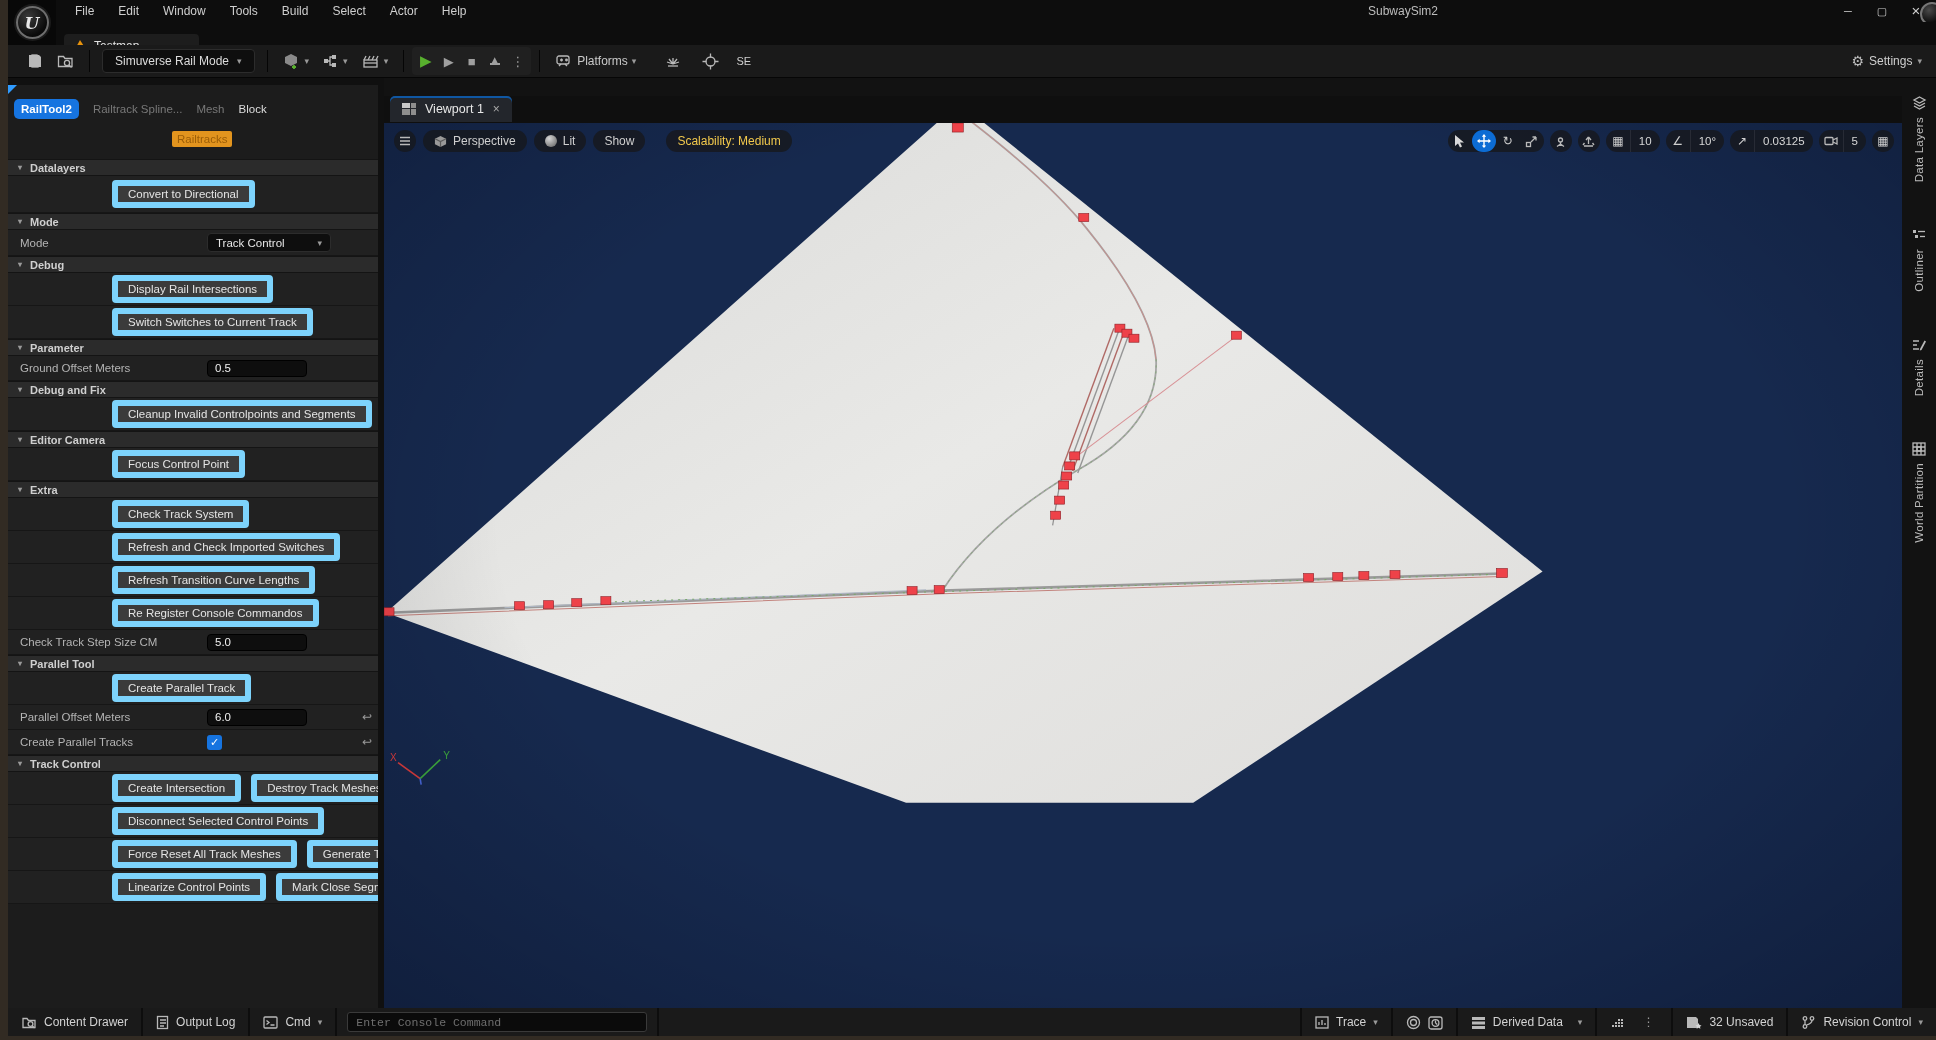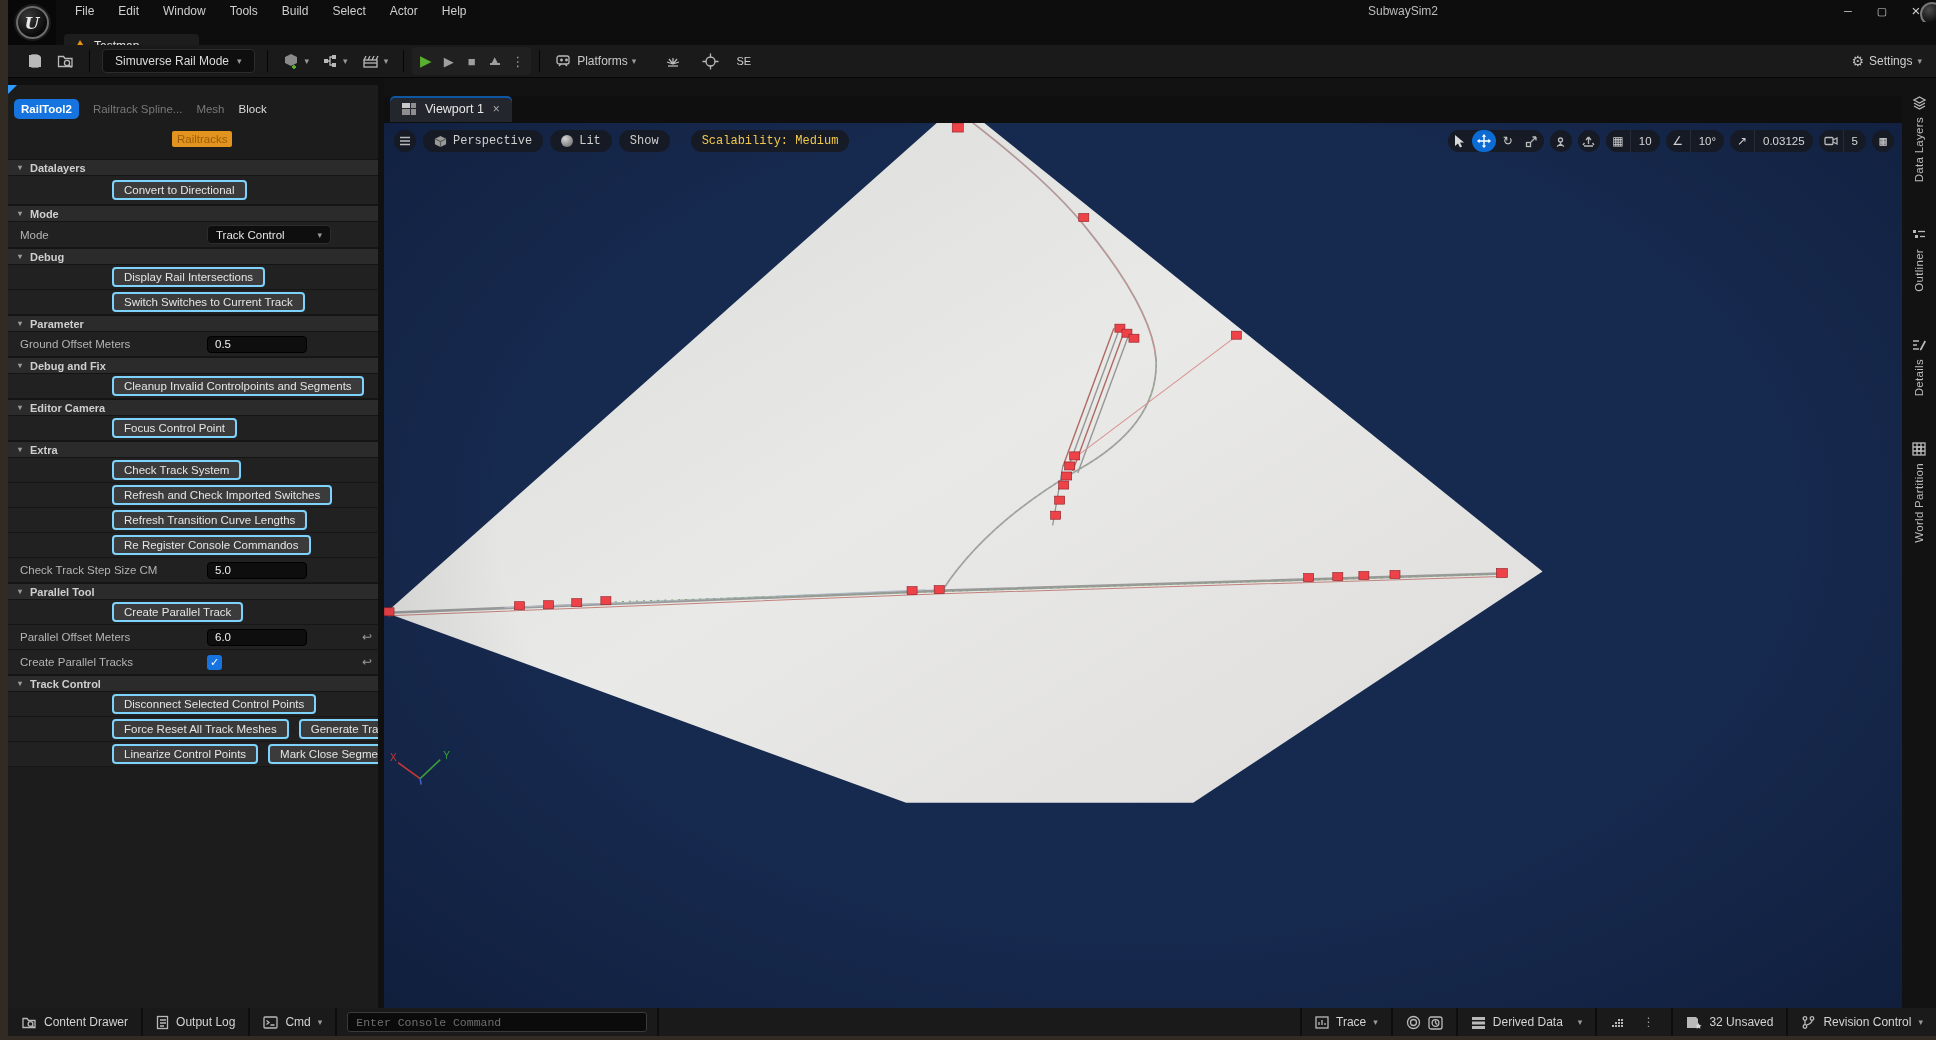--- a/index.html
+++ b/index.html
@@ -60,21 +60,21 @@
   .rtab.bright { color:#dcdcdc; }
   .badge-row { height:30px; position:relative; }
   .railtracks-badge { position:absolute; left:164px; top:2px; background:#e2941e; color:#9c5e07;
      font-size:11.5px; padding:2px 5px; border-radius:2px; }
   .sechead { background:#2b2b2b; border-top:1px solid #141414; border-bottom:1px solid #141414;
      height:17px; display:flex; align-items:center; gap:8px; padding-left:10px;
      font-size:11px; font-weight:bold; color:#cfcfcf; }
   .tri { font-size:8px; color:#9a9a9a; }
   .rrow { background:#212121; border-bottom:1px solid #161616; min-height:22px;
      display:flex; align-items:center; padding:2px 0 2px 104px; position:relative; }
-  .ubtn { background:#3b3b3b; border:2px solid #7dd3fc; border-radius:4px; padding:2px 10px;
+  .ubtn { background:#3b3b3b; border:6px solid #7dd3fc; border-radius:4px; padding:2px 10px;
      font-size:11.5px; color:#e4e4e4; white-space:nowrap; }
   .ubtn + .ubtn { margin-left:10px; }
   .plabel { position:absolute; left:12px; top:50%; transform:translateY(-50%); font-size:11.5px; color:#b4b4b4; }
   .prow { padding-left:199px; }
   .pinput { width:100px; height:17px; background:#0e0e0e; border:1px solid #000; border-radius:4px;
      color:#efefef; font-size:11.5px; padding:0 7px; font-family:"Liberation Sans",sans-serif; }
   .pselect { width:124px; height:19px; background:#0e0e0e; border:1px solid #2c2c2c; border-radius:4px;
      color:#e6e6e6; font-size:11.5px; display:flex; align-items:center; justify-content:space-between; padding:0 8px; }
   .checkbox { width:15px; height:15px; background:#1674e0; border-radius:3px; color:#fff; font-size:11px;
      display:flex; align-items:center; justify-content:center; }
@@ -89,21 +89,21 @@
      align-items:center; gap:9px; padding:0 12px; font-size:12.5px; color:#e8e8e8; box-shadow:inset 0 2px 0 #0f57a3; }
   .vp-grid-ic { width:14px; height:12px; display:grid; grid-template-columns:8px 5px; grid-template-rows:5px 6px; gap:1px; }
   .vp-grid-ic span { background:#8e8e8e; } .vp-grid-ic span:nth-child(1){background:#c9c9c9;}
   .vp-close { color:#a9a9a9; font-size:12px; }
   .canvas { position:relative; flex:1; background:#16294e; overflow:hidden; }
   .scene { position:absolute; inset:0; width:100%; height:100%; }
   .vignette { position:absolute; inset:0; background:radial-gradient(ellipse at 50% 45%, rgba(0,0,0,0) 60%, rgba(0,0,10,0.25)); pointer-events:none; }
   .ov-left { position:absolute; left:10px; top:7px; display:flex; align-items:center; gap:7px; }
   .ov-right { position:absolute; right:8px; top:7px; display:flex; align-items:center; gap:6px; }
   .chip { background:rgba(22,25,31,0.85); border-radius:12px; height:22px; display:flex; align-items:center;
-     gap:6px; padding:0 11px; font-size:12px; color:#cfcfcf;font-family:Liberation Mono, monospace; }
+     gap:6px; padding:0 11px; font-size:12px; color:#cfcfcf; }
   .chip.round { width:22px; padding:0; justify-content:center; }
   .chip.scal { color:#f2c94c; margin-left:14px; }
   .tool-seg { background:rgba(22,25,31,0.85); border-radius:12px; height:22px; display:flex; align-items:center; overflow:hidden; }
   .tseg { width:24px; height:22px; display:flex; align-items:center; justify-content:center; color:#cfcfcf; font-size:12px; }
   .tseg.active { background:#0c6cd4; border-radius:12px; }
   .snapval { padding:0 8px; font-size:11.5px; color:#d7d7d7; border-left:1px solid rgba(255,255,255,0.08); height:100%; display:flex; align-items:center; }
 
   
   .side-strip { width:34px; background:#121212; flex:none; display:flex; flex-direction:column; align-items:center; padding-top:18px; }
   .side-item { display:flex; flex-direction:column; align-items:center; gap:7px; margin-bottom:46px; }
@@ -345,20 +345,24 @@
       </div>
       <div class="rrow prow" style="min-height:25px;">
         <span class="plabel">Create Parallel Tracks</span>
         <span class="checkbox">✓</span>
         <span class="undo">↩</span>
       </div>
 
       <div class="sechead">
         <span class="tri">▾</span>
         <span>Track Control</span>
+      </div>
+      <div class="rrow">
+        <button class="ubtn">Create Intersection</button>
+        <button class="ubtn">Destroy Track Meshes</button>
       </div>
       <div class="rrow">
         <button class="ubtn">Disconnect Selected Control Points</button>
       </div>
       <div class="rrow">
         <button class="ubtn">Force Reset All Track Meshes</button>
         <button class="ubtn">Generate Track Meshes</button>
       </div>
       <div class="rrow">
         <button class="ubtn">Linearize Control Points</button>

